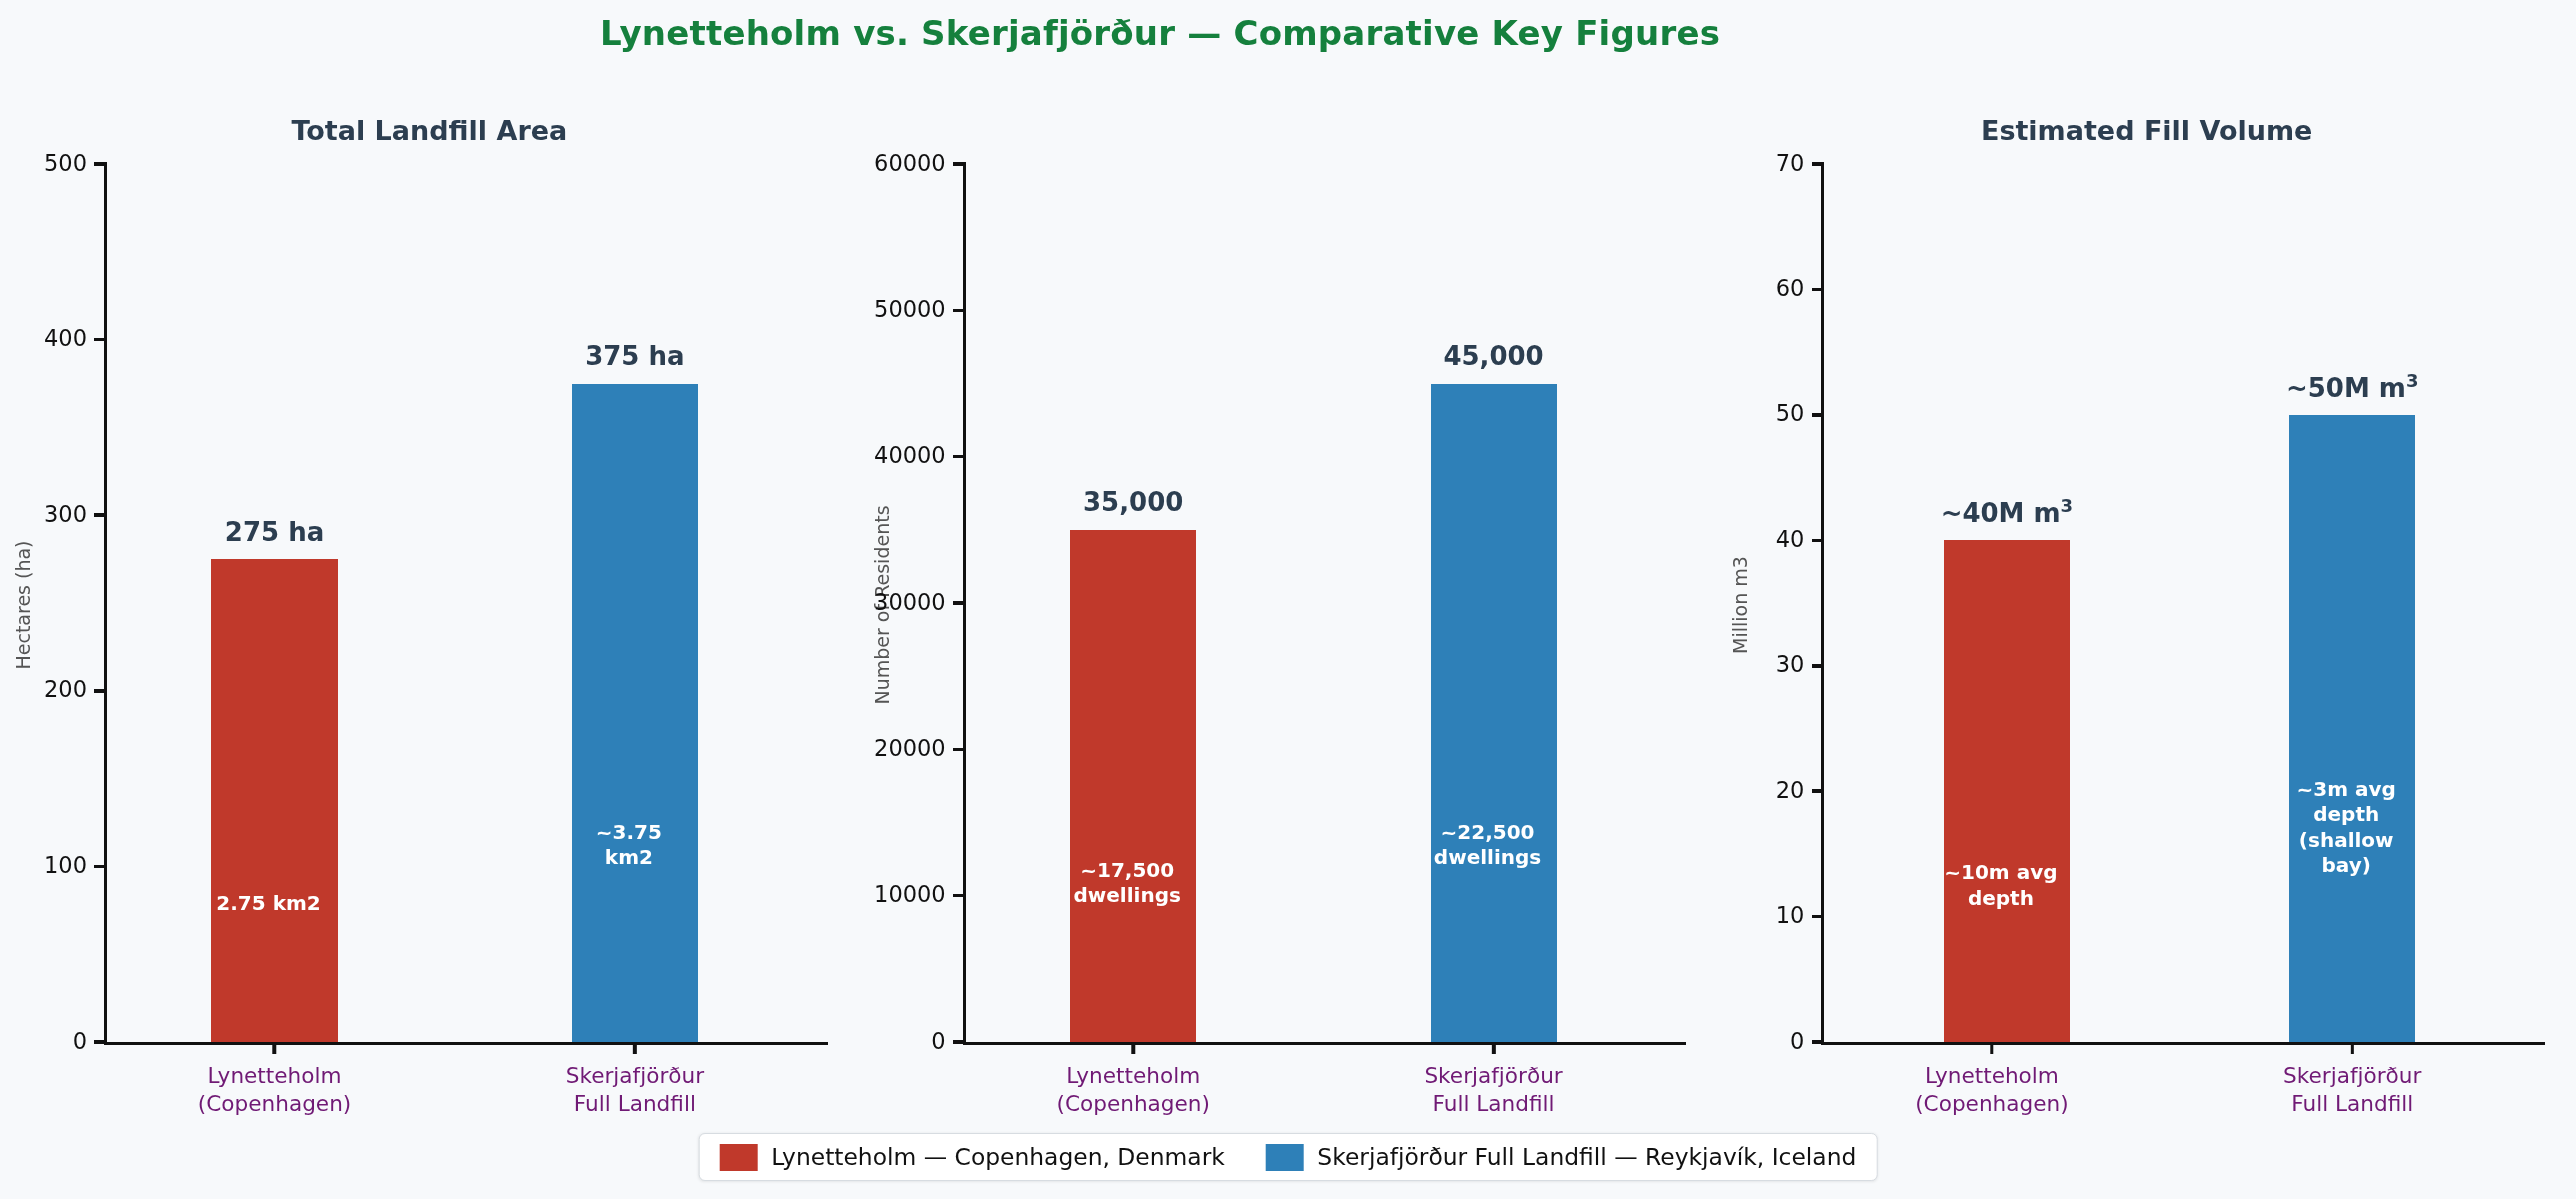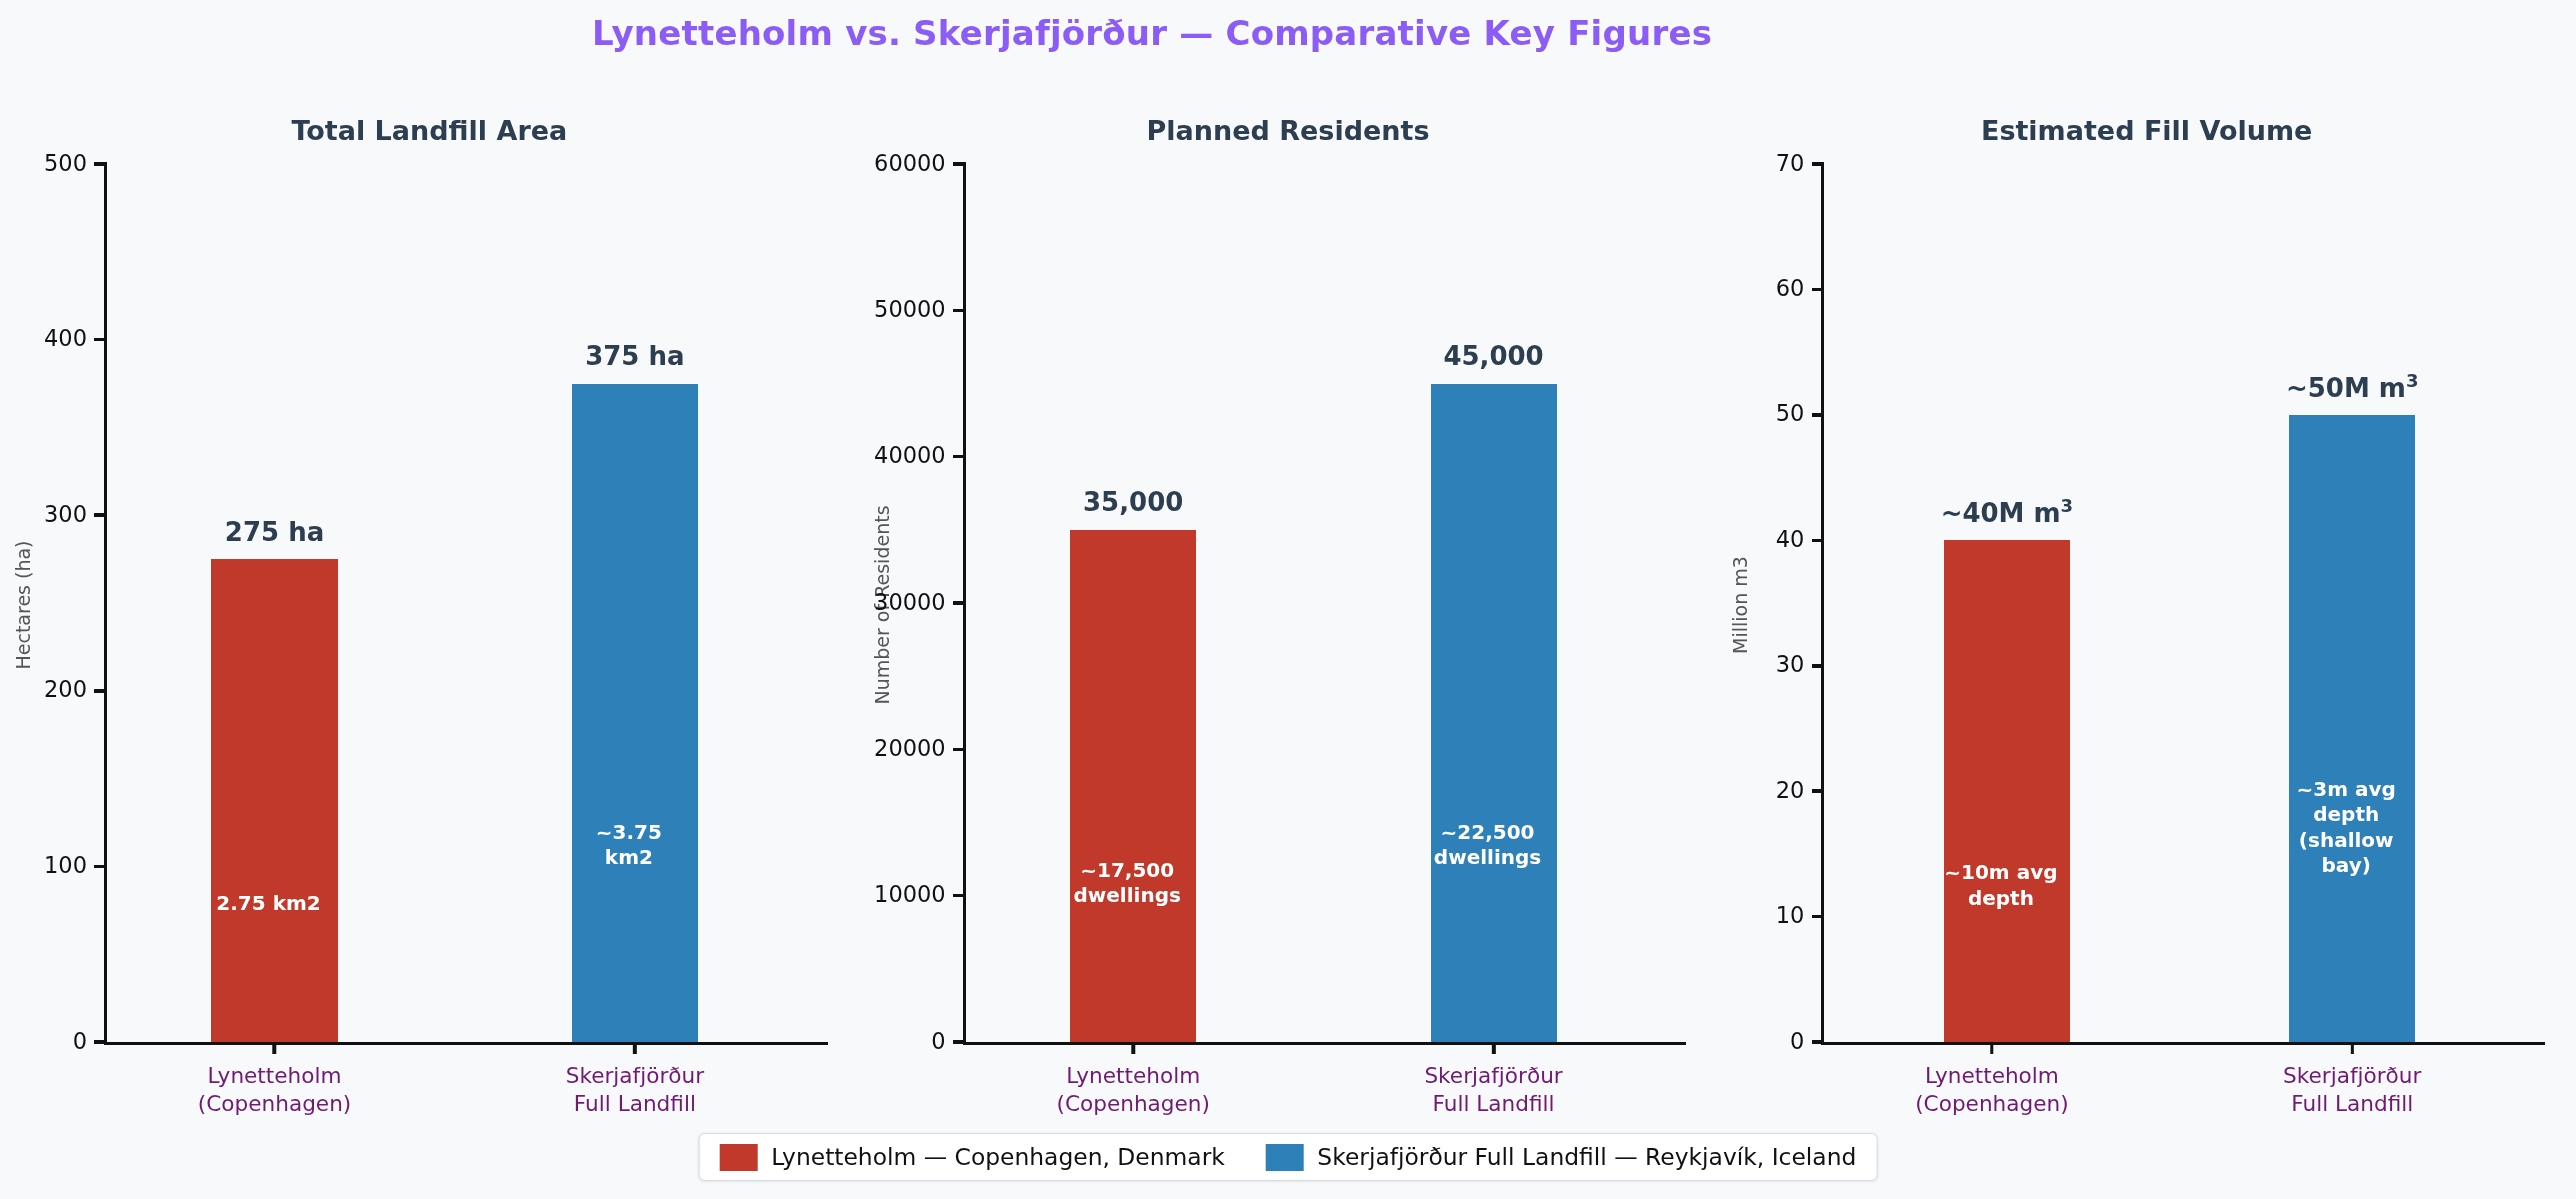--- a/index.html
+++ b/index.html
@@ -20,22 +20,23 @@
     position: absolute;
     top: 0;
     left: 0;
     width: 2304px;
     height: 65px;
     display: flex;
     align-items: center;
     justify-content: center;
     font-size: 34px;
     font-weight: bold;
-    color: #8b5cf6;
+    color: #15803d;
     letter-spacing: 0.2px;
+    padding-left: 8px;
   }
 
   
   #panels {
     position: absolute;
     top: 99px;
     left: 0;
     width: 2576px;
     height: 1045px;
     display: flex;
@@ -263,21 +264,20 @@
         <div class="bar b1" style="height: 75%;">
           <div class="bar-fill" style="background: rgb(46, 128, 184);"></div>
           <div class="bar-top-label">375 ha</div>
           <div class="bar-inner-label">~3.75 km<span class="sup">2</span></div>
         </div>
         <div class="xtick x0"><div class="tl"></div><div class="tv">Lynetteholm<br>(Copenhagen)</div></div>
         <div class="xtick x1"><div class="tl"></div><div class="tv">Skerjafjörður<br>Full Landfill</div></div>
       </div>
     </div>
     <div class="panel">
-      <div class="panel-title">Planned Residents</div>
       <div class="ylabel">
         <span>Number of Residents</span>
       </div>
       <div class="plot">
         <div class="ytick" style="bottom: 0%;">
           <div class="tl"></div>
           <div class="tv">0</div>
         </div>
         <div class="ytick" style="bottom: 16.6667%;">
           <div class="tl"></div>

